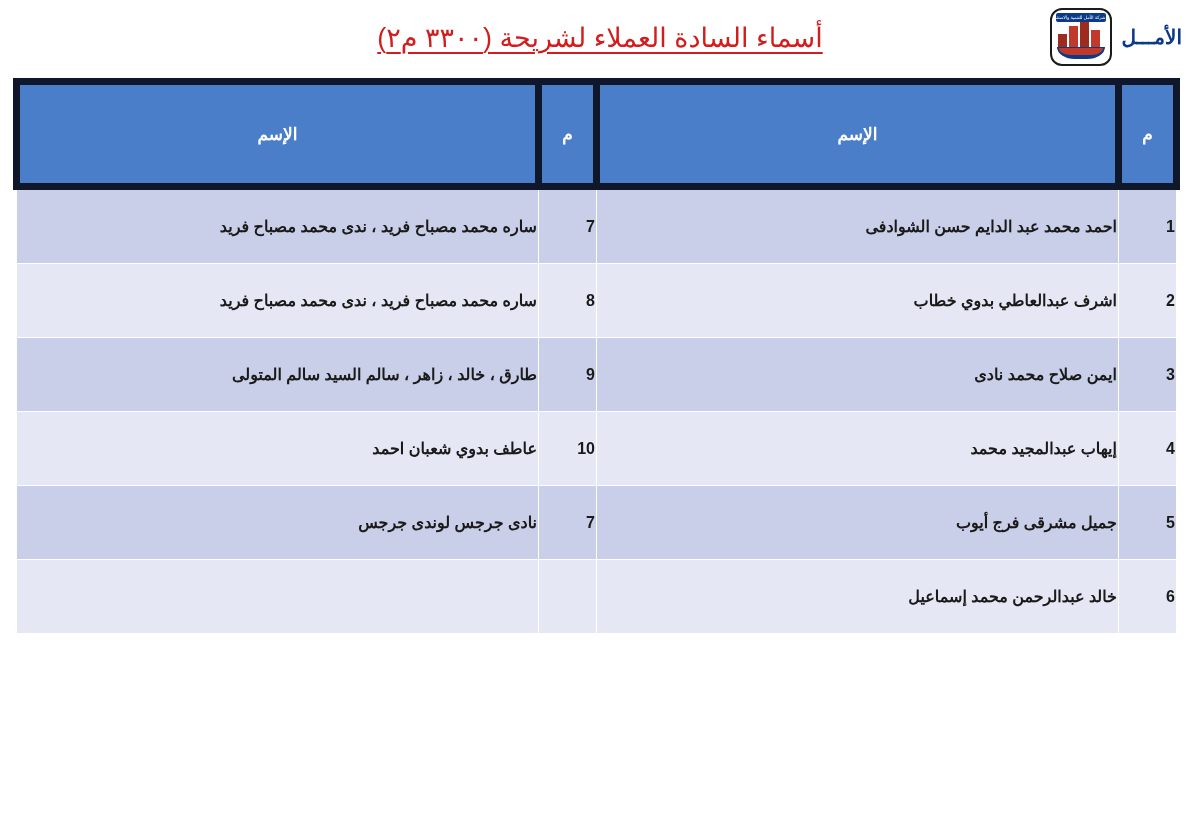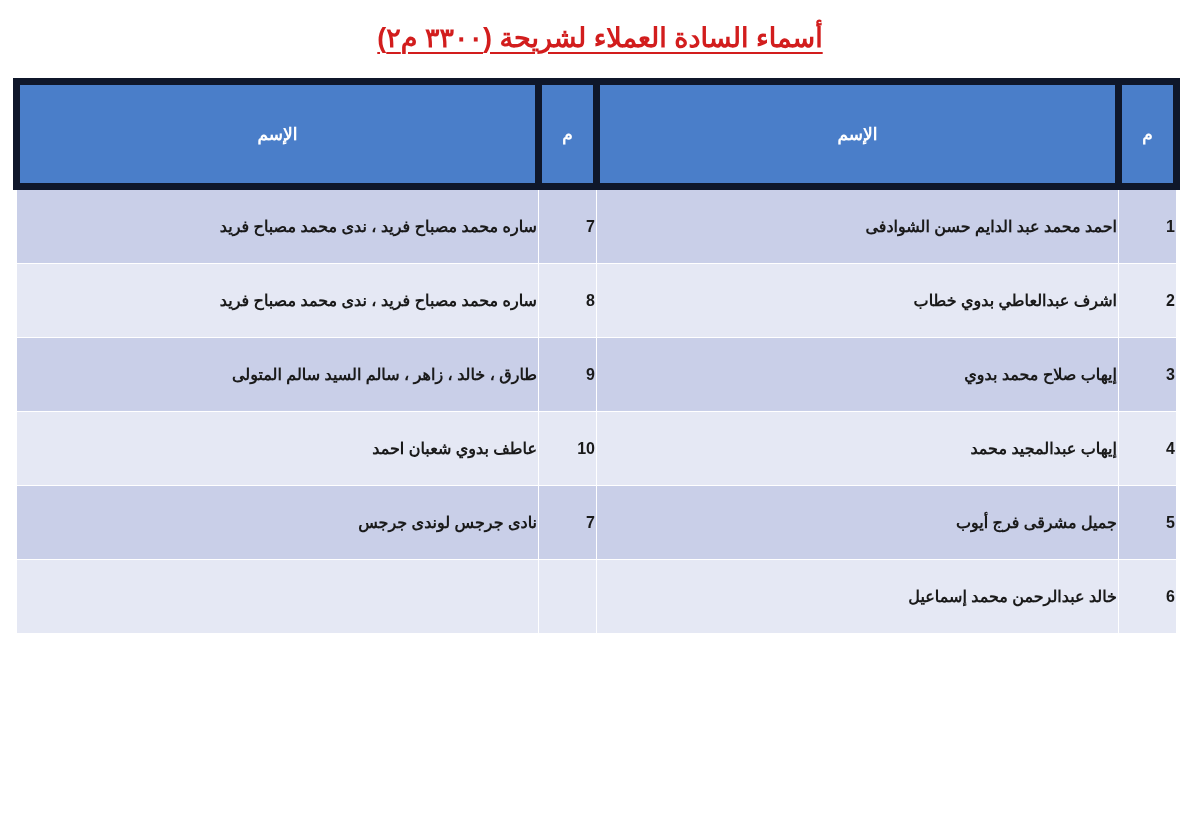--- a/index.html
+++ b/index.html
@@ -90,21 +90,21 @@
   }
 
   .doc-title {
     position: absolute;
     top: 22px;
     left: 0;
     right: 0;
     text-align: center;
     color: #d21d1d;
     font-size: 27px;
-    font-weight: bold;
+    font-weight: normal;
     text-decoration: underline;
     text-underline-offset: 5px;
     letter-spacing: 0;
   }
 
   
   .table-wrap {
     margin: 0 20px;
     width: 1160px;
   }
@@ -138,20 +138,34 @@
   col.c-name { width: 522px; }
 
   td.num { font-size: 17px; }
   td.empty { }
 </style>
 </head>
 <body>
 
 <div class="page-header">
 
+  <div class="brand">
+    <div class="logo-box">
+      <div class="logo-top">
+          <span>شركة الأمل للتنمية والاستثمار العقاري</span>
+        </div>
+      <div class="bldg b1"></div>
+      <div class="bldg b2"></div>
+      <div class="bldg b3"></div>
+      <div class="bldg b4"></div>
+      <div class="swoosh"></div>
+      <div class="swoosh2"></div>
+    </div>
+    <div class="brand-name">الأمـــل</div>
+  </div>
 
   <div class="doc-title">أسماء السادة العملاء لشريحة (٣٣٠٠ م٢)</div>
 </div>
 
 <div class="table-wrap">
   <table class="clients">
     <colgroup>
       <col class="c-num">
       <col class="c-name">
       <col class="c-num">
@@ -173,21 +187,21 @@
         <td>ساره محمد مصباح فريد ، ندى محمد مصباح فريد</td>
       </tr>
       <tr class="row-b">
         <td class="num">2</td>
         <td>اشرف عبدالعاطي بدوي خطاب</td>
         <td class="num">8</td>
         <td>ساره محمد مصباح فريد ، ندى محمد مصباح فريد</td>
       </tr>
       <tr class="row-a">
         <td class="num">3</td>
-        <td>إيهاب صلاح محمد بدوي</td>
+        <td>ايمن صلاح محمد نادى</td>
         <td class="num">9</td>
         <td>طارق ، خالد ، زاهر ، سالم السيد سالم المتولى</td>
       </tr>
       <tr class="row-b">
         <td class="num">4</td>
         <td>إيهاب عبدالمجيد محمد</td>
         <td class="num">10</td>
         <td>عاطف بدوي شعبان احمد</td>
       </tr>
       <tr class="row-a">

